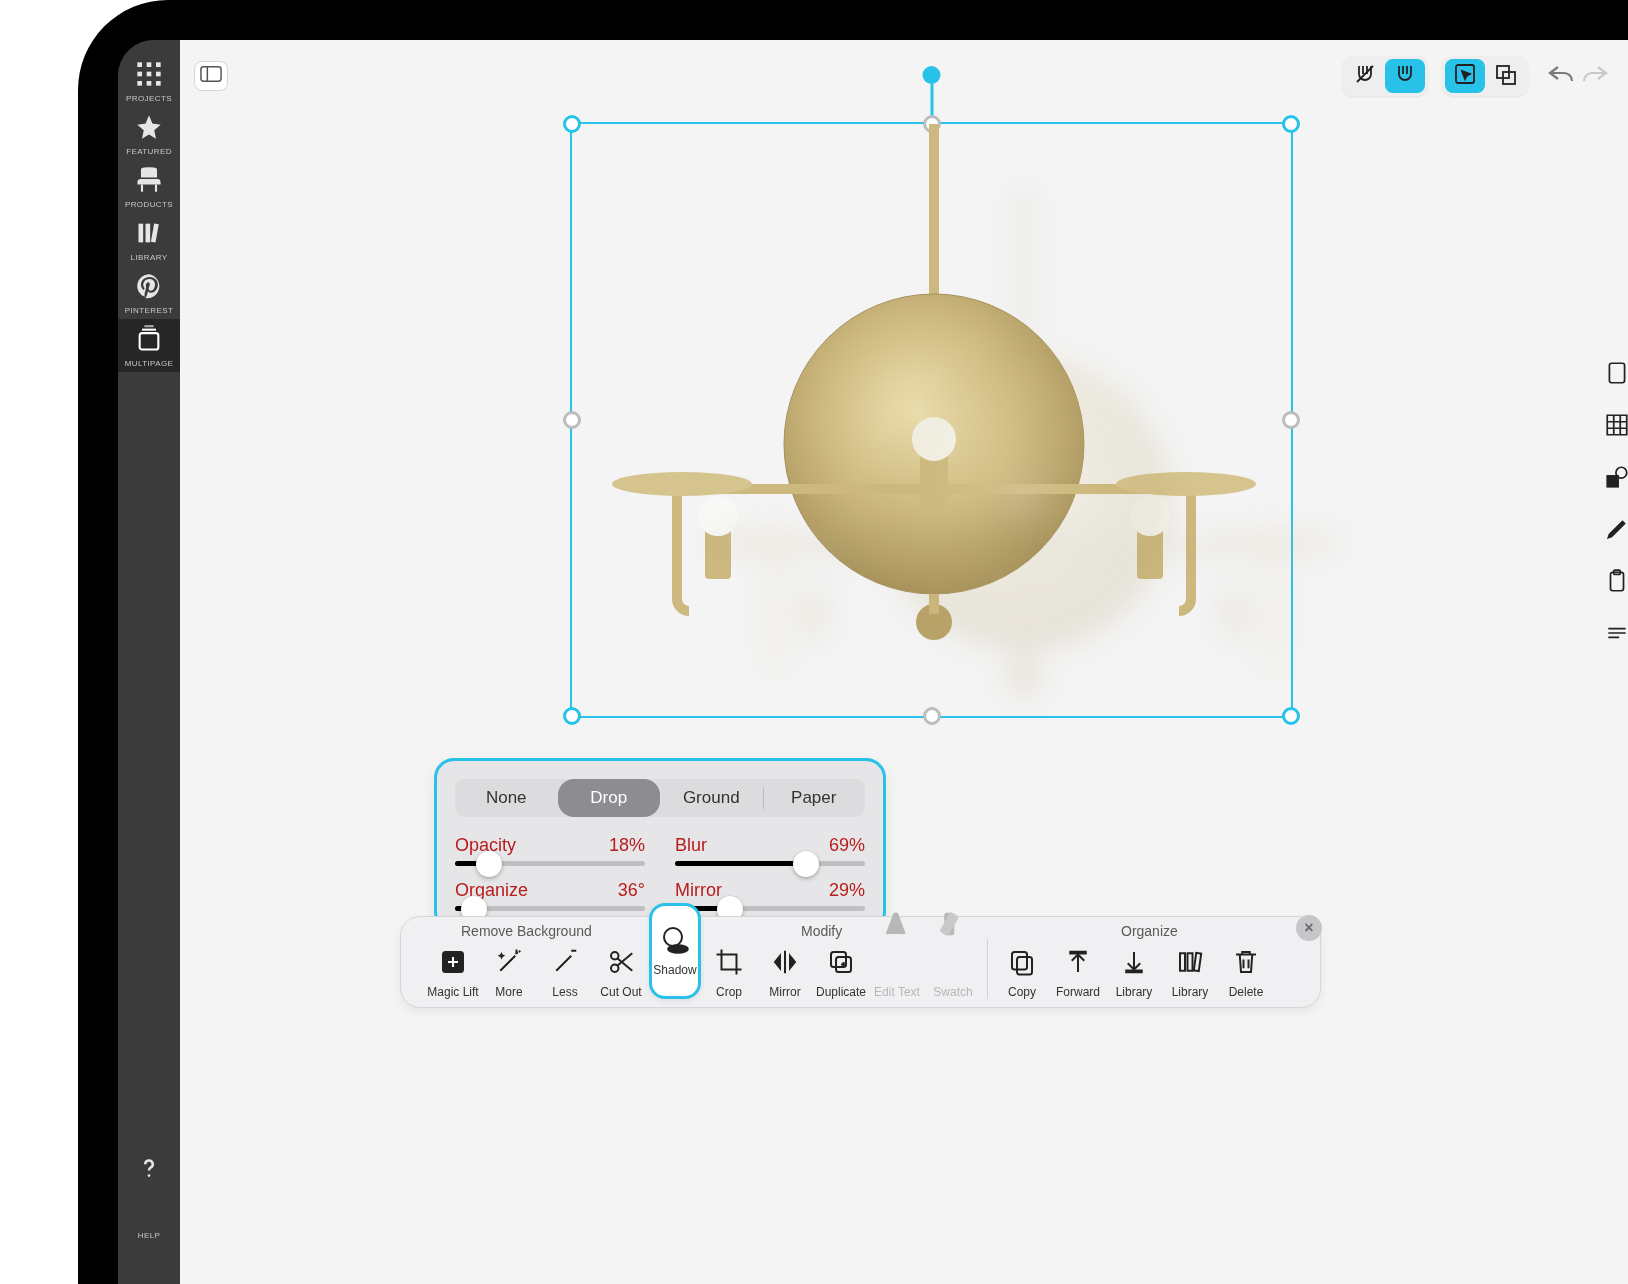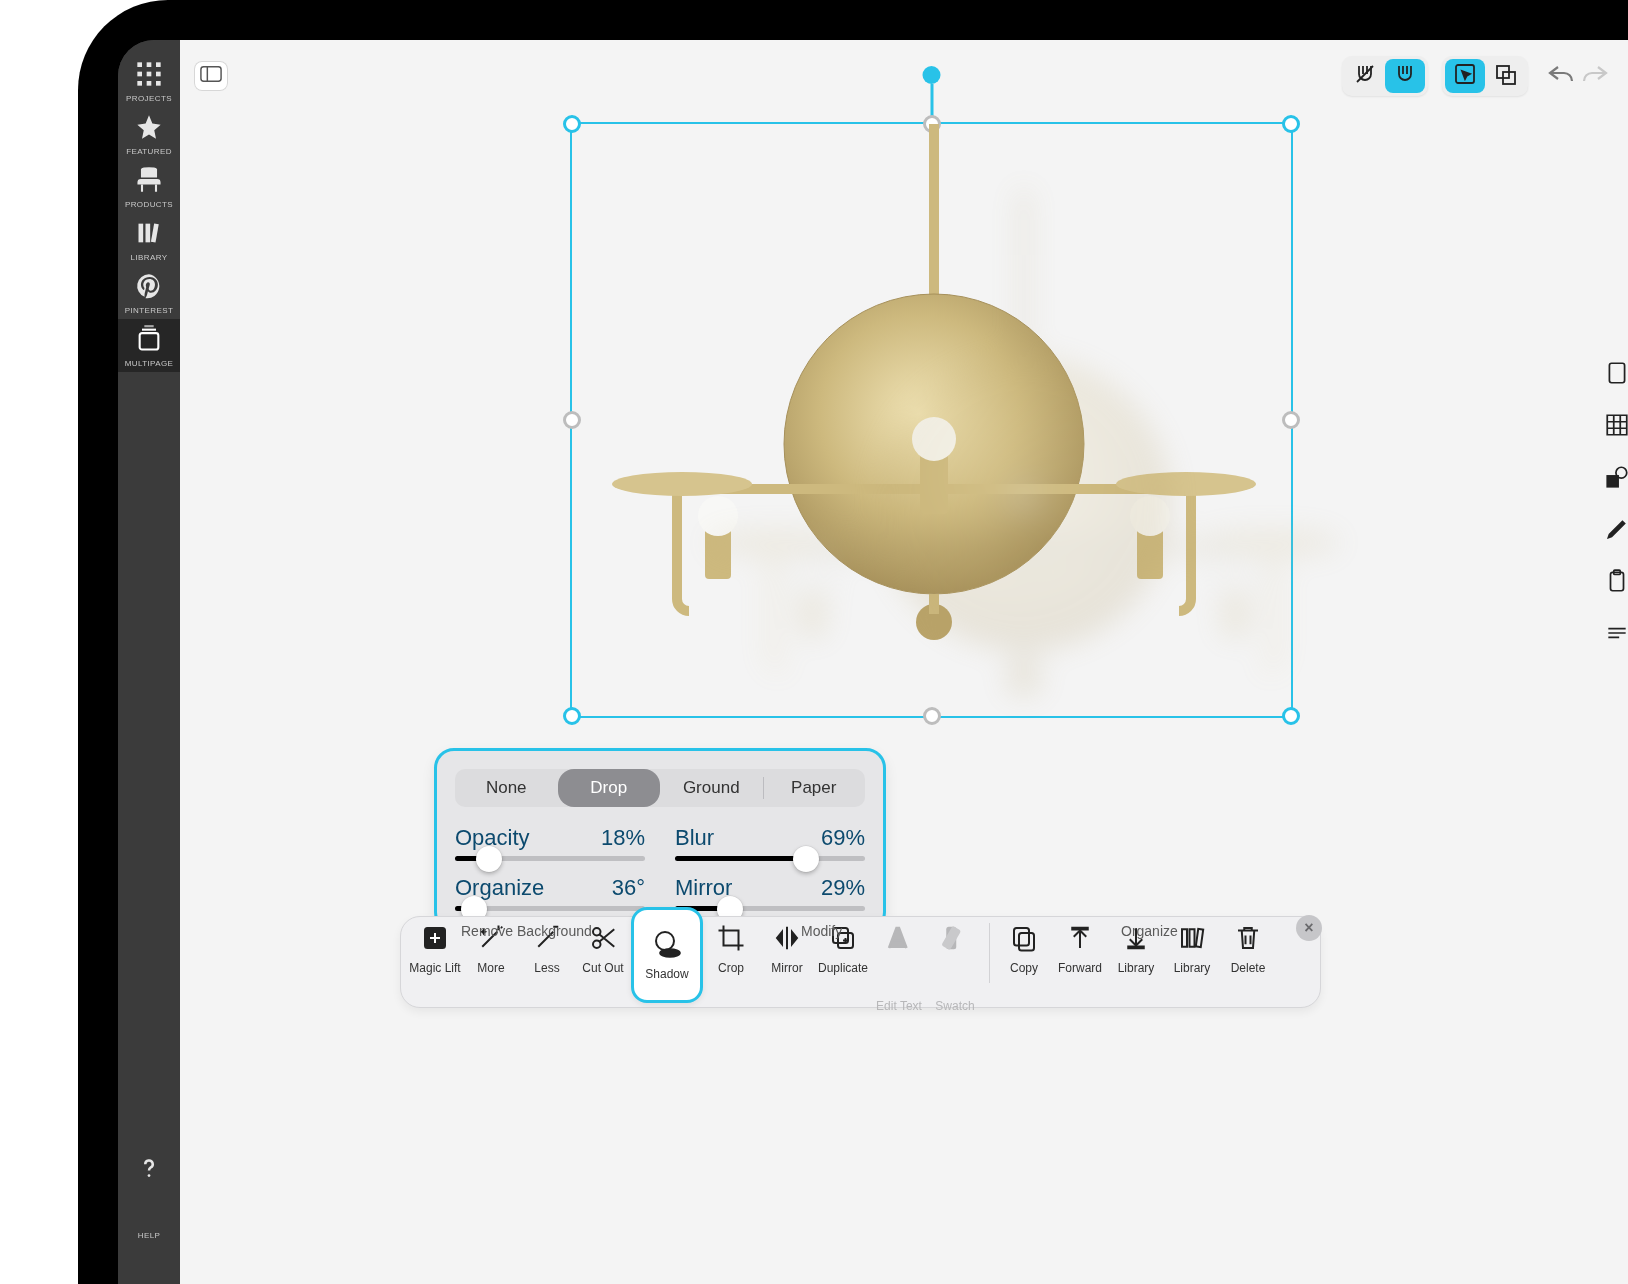--- a/index.html
+++ b/index.html
@@ -128,56 +128,56 @@
   }
   .seg-item{flex:1; display:flex;align-items:center;justify-content:center;
     font-size:17px;color:#333; position:relative;}
   .seg-item.sel{background:#8d8d91;color:#fff;font-weight:500;border-radius:16px;}
   .seg-item+.seg-item::before{
     content:"";position:absolute;left:0;top:8px;bottom:8px;width:1px;background:#bcbcc0;
   }
   .seg-item.sel::before, .seg-item.sel+ .seg-item::before{display:none;}
   .sliders{display:grid;grid-template-columns:1fr 1fr;column-gap:30px;row-gap:14px;}
   .slider-row{}
-  .slider-head{display:flex;justify-content:space-between;font-size:22px;color:#0c4a6e;margin-bottom:5px;}
+  .slider-head{display:flex;justify-content:space-between;font-size:18px;color:#b91c1c;margin-bottom:5px;}
   .track{position:relative;height:5px;background:#bfbfc2;border-radius:3px;}
   .track .fill{position:absolute;left:0;top:0;height:100%;background:#000;border-radius:3px;}
   .track .knob{position:absolute;top:50%;width:26px;height:26px;border-radius:50%;
     background:#fff;transform:translate(-50%,-50%);box-shadow:0 2px 4px rgba(0,0,0,.25),0 0 0 .5px rgba(0,0,0,.08);}
 
   
   .toolbar-wrap{
     position:absolute; left:220px; bottom:276px; width:921px;
   }
   .toolbar{
     position:relative; height:92px; background:#f0f0f2;
     border:1px solid #d6d6d9; border-radius:20px;
     box-shadow:0 4px 10px rgba(0,0,0,.06);
-    display:flex; align-items:flex-start; padding:6px 6px 8px;
+    display:flex; align-items:flex-end; padding:6px 24px 8px;
   }
   .grp-label{
     position:absolute; top:6px; font-size:14px; color:#5a5a5a;
   }
   .close-bubble{
     position:absolute; right:-2px; top:-2px; width:26px;height:26px;border-radius:50%;
     background:#c6c6c9; color:#6a6a6d; display:flex;align-items:center;justify-content:center;
     font-size:16px;font-weight:700;
   }
   .tool{
     width:56px; display:flex; flex-direction:column; align-items:center;
     gap:4px; color:#333; padding-bottom:0;
   }
   .tool.disabled{color:#b7b7b9;gap:42px;}
   .tool svg{width:30px;height:30px;fill:none;stroke:#222;stroke-width:1.6;}
   .tool.disabled svg{stroke:#b7b7b9;fill:#b7b7b9;}
   .tool-label{font-size:12px;}
   .toolbar .sep{width:1px;height:60px;background:#d2d2d5;margin:0 6px;}
   .tool.selected{
     background:#fff; border:3px solid #28c2e8; border-radius:16px;
-    height:96px; width:72px; margin-top:-16px; justify-content:center;
+    height:96px; width:52px; margin-top:-16px; justify-content:center;
     box-shadow:0 2px 6px rgba(0,0,0,.08);
   }
 </style>
 </head>
 <body>
 
 <div class="ipad-frame">
   <div class="ipad-screen">
 
     <div class="sidebar">

